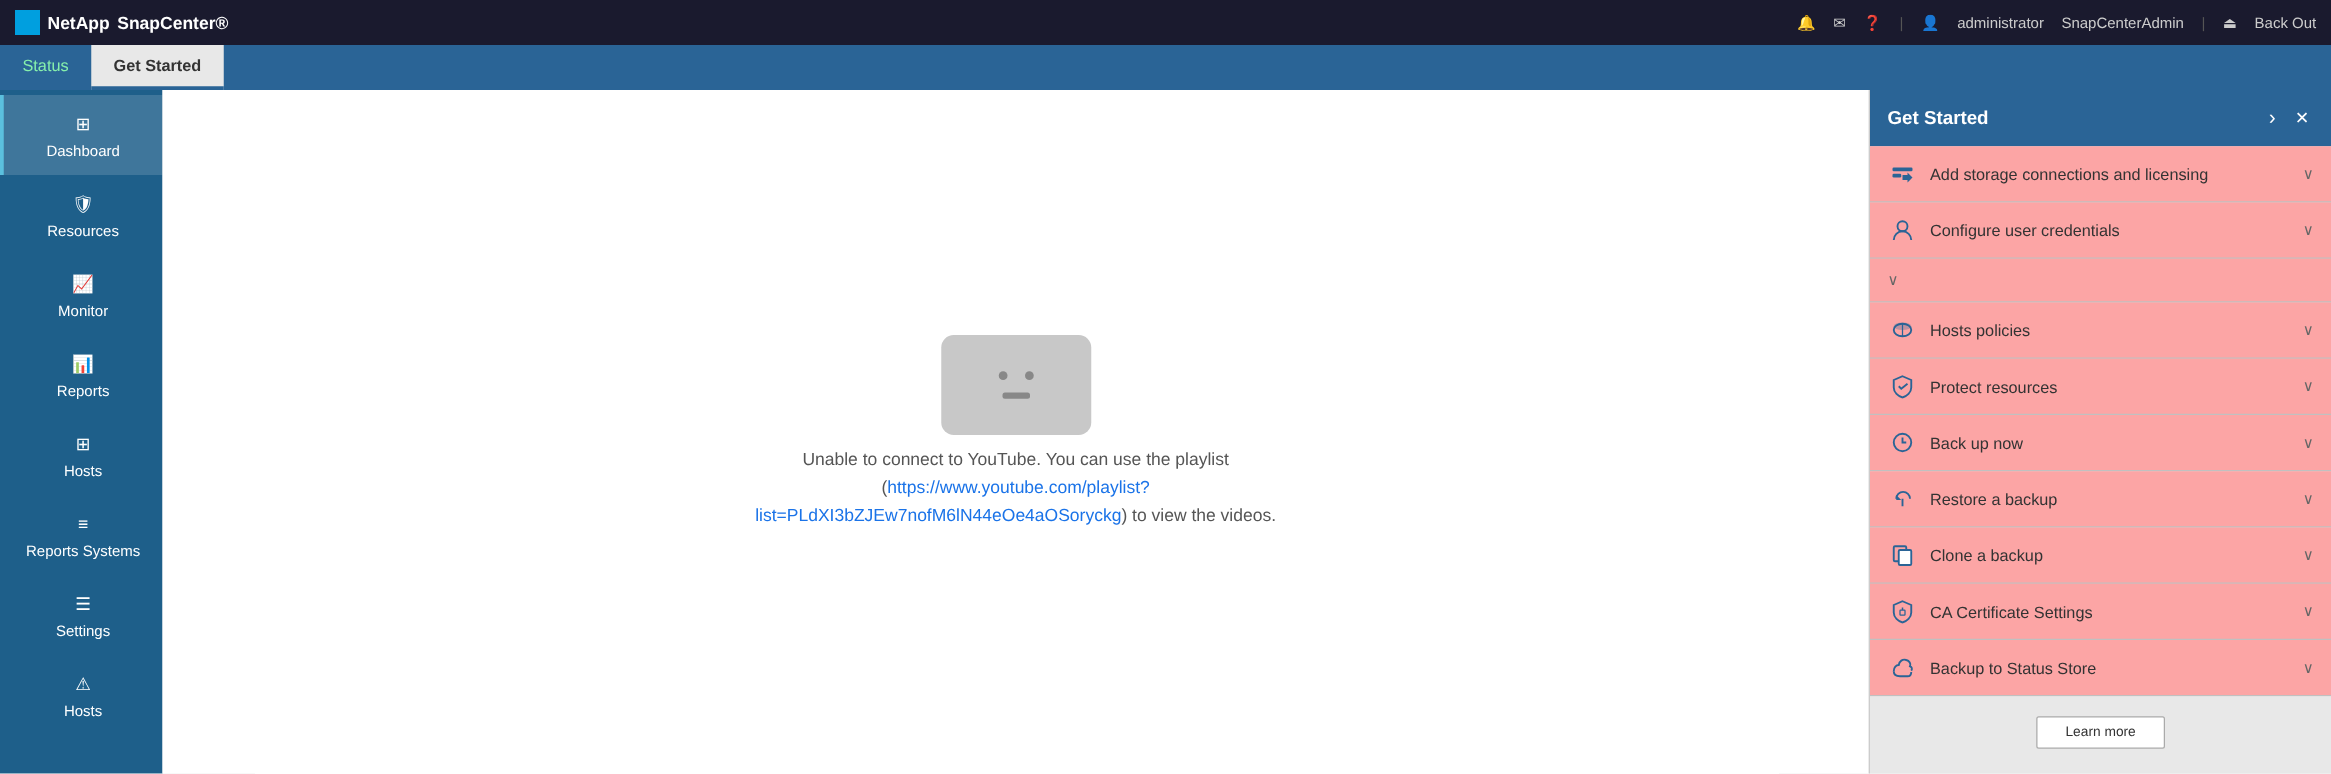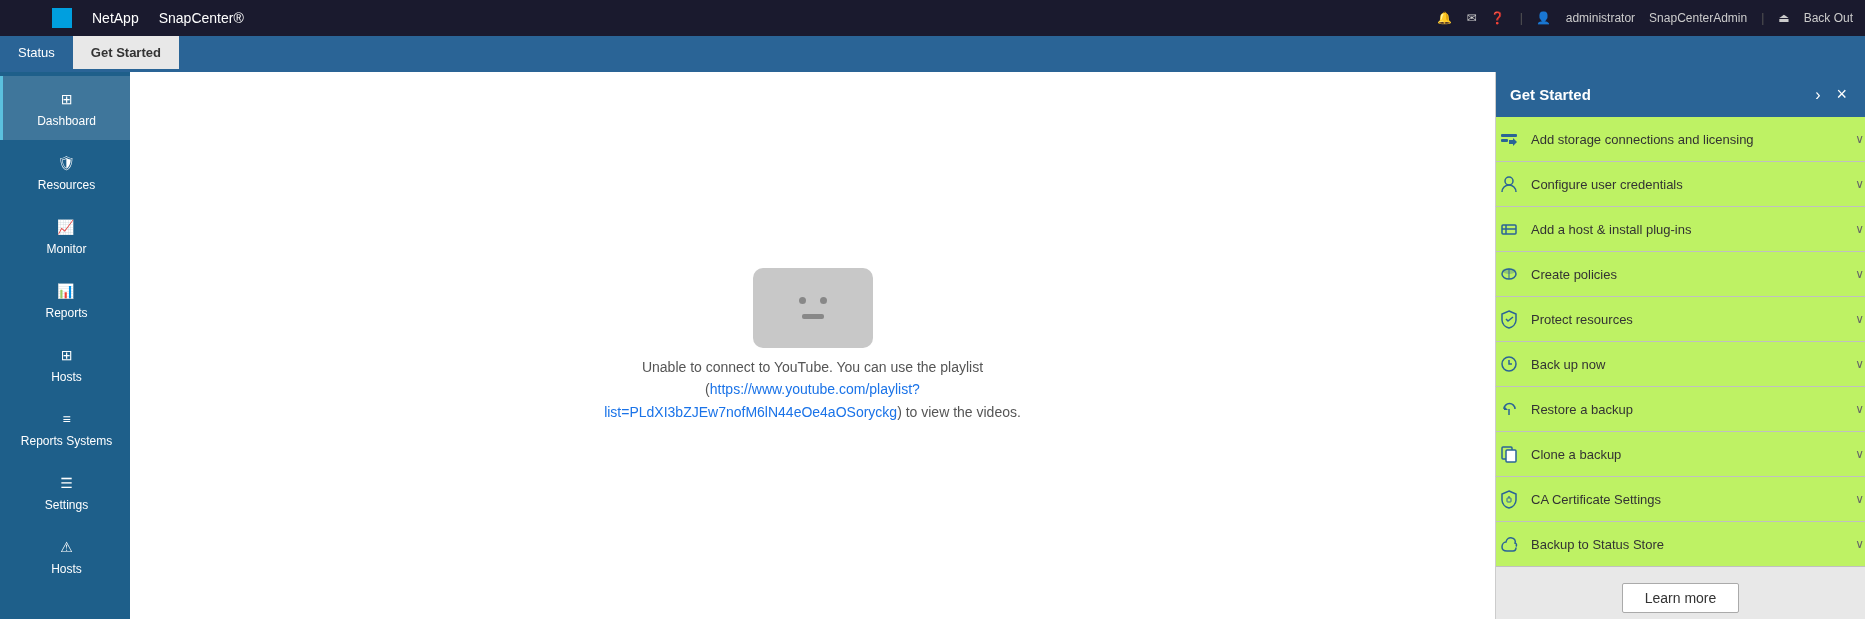--- a/index.html
+++ b/index.html
@@ -12,25 +12,24 @@
       height: 36px;
       display: flex;
       align-items: center;
       justify-content: space-between;
       padding: 0 12px;
       flex-shrink: 0;
     }
     .topbar-left {
       display: flex;
       align-items: center;
-      gap: 20px;
+      gap: 6px;
       color: white;
       font-size: 14px;
-      font-weight: normal;
-      margin-left: 40px;
+      font-weight: bold;
     }
     .netapp-logo-icon {
       width: 20px;
       height: 20px;
       background: #009fdf;
       display: inline-block;
     }
     .topbar-right {
       display: flex;
       align-items: center;
@@ -46,21 +45,21 @@
       background: #2a6496;
       height: 36px;
       display: flex;
       align-items: stretch;
       flex-shrink: 0;
     }
     .tab {
       padding: 0 18px;
       display: flex;
       align-items: center;
-      color: #ffffff;
+      color: #86efac;
       cursor: pointer;
       font-size: 13px;
       border-bottom: 3px solid transparent;
     }
     .tab.active {
       background: #e8e8e8;
       color: #333;
       border-bottom: 3px solid #2a6496;
       font-weight: bold;
     }
@@ -198,25 +197,25 @@
     .panel-close-btn {
       background: none;
       border: none;
       color: white;
       font-size: 18px;
       cursor: pointer;
       padding: 2px 4px;
     }
 
     .panel-item {
-      background: #bef264;
+      background: #fca5a5;
       border-bottom: 1px solid #c0c0c0;
       display: flex;
       align-items: center;
-      padding: 10px 1px;
+      padding: 10px 14px;
       cursor: pointer;
       justify-content: space-between;
       text-align: center;
     }
     .panel-item-left {
       display: flex;
       align-items: center;
       gap: 10px;
     }
     .panel-item-icon {
@@ -242,21 +241,21 @@
       padding: 16px;
       display: flex;
       justify-content: center;
       background: #e8e8e8;
     }
     .learn-more-btn {
       background: white;
       border: 1px solid #aaa;
       padding: 6px 22px;
       cursor: pointer;
-      font-size: 14px;
+      font-size: 11px;
       color: #333;
       border-radius: 2px;
     }
   </style>
 </head>
 <body>
 
 <div class="topbar">
   <div class="topbar-left">
     <span class="netapp-logo-icon"></span>
@@ -366,43 +365,33 @@
               <circle cx="10" cy="7" r="4" fill="none" stroke="#2a6496" stroke-width="1.5"></circle>
               <path d="M3 18c0-3.866 3.134-7 7-7s7 3.134 7 7" fill="none" stroke="#2a6496" stroke-width="1.5"></path>
             </svg>
         </div>
         <span class="panel-item-label">Configure user credentials</span>
       </div>
       <span class="panel-item-chevron">∨</span>
     </div>
 
     <div class="panel-item">
-      <div class="panel-item-left">
-        <div class="panel-item-icon">
-          <svg width="20" height="20" viewBox="0 0 20 20">
-              <rect x="3" y="6" width="14" height="9" rx="1" fill="none" stroke="#2a6496" stroke-width="1.5"></rect>
-              <line x1="7" y1="6" x2="7" y2="15" stroke="#2a6496" stroke-width="1.5"></line>
-              <line x1="3" y1="10" x2="17" y2="10" stroke="#2a6496" stroke-width="1.5"></line>
-            </svg>
-        </div>
-        <span class="panel-item-label">Add a host &amp; install plug-ins</span>
-      </div>
       <span class="panel-item-chevron">∨</span>
     </div>
 
     <div class="panel-item">
       <div class="panel-item-left">
         <div class="panel-item-icon">
           <svg width="20" height="20" viewBox="0 0 20 20">
               <ellipse cx="10" cy="10" rx="7" ry="5" fill="none" stroke="#2a6496" stroke-width="1.5"></ellipse>
               <ellipse cx="10" cy="7" rx="7" ry="3" fill="#2a6496" opacity="0.3"></ellipse>
               <line x1="10" y1="5" x2="10" y2="15" stroke="#2a6496" stroke-width="1"></line>
             </svg>
         </div>
-        <span class="panel-item-label">Create policies</span>
+        <span class="panel-item-label">Hosts policies</span>
       </div>
       <span class="panel-item-chevron">∨</span>
     </div>
 
     <div class="panel-item">
       <div class="panel-item-left">
         <div class="panel-item-icon">
           <svg width="20" height="20" viewBox="0 0 20 20">
               <path d="M10 2 L17 5 L17 11 C17 15 13.5 18 10 19 C6.5 18 3 15 3 11 L3 5 Z" fill="none" stroke="#2a6496" stroke-width="1.5"></path>
               <polyline points="7,10 9,12 14,8" fill="none" stroke="#2a6496" stroke-width="1.5"></polyline>

